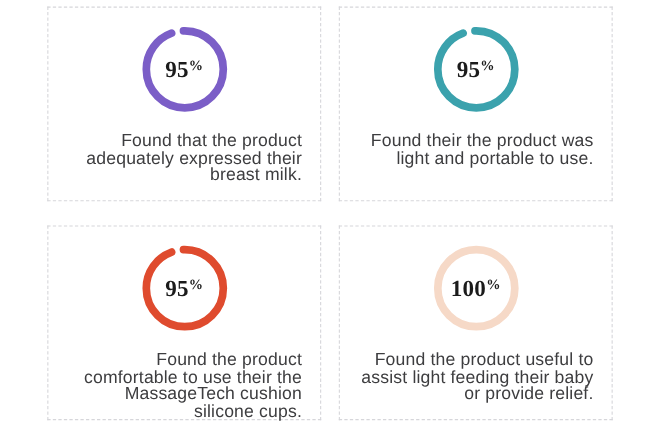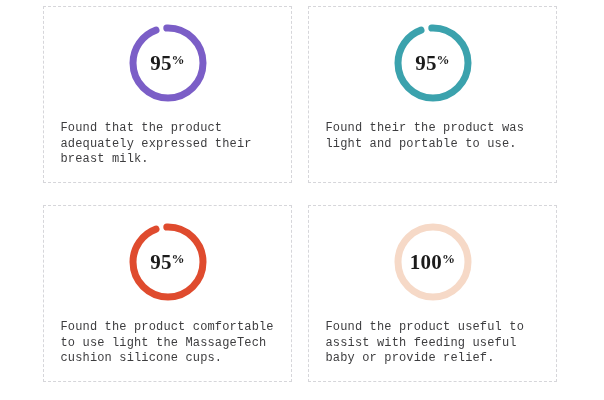--- a/index.html
+++ b/index.html
@@ -70,23 +70,23 @@
     vertical-align: super;
     position: relative;
     top: -4px;
     left: 0px;
     font-weight: bold;
   }
 
   .caption {
     margin-top: 15px;
     width: 214px;
-    text-align: left;
-    font-family: Liberation Mono, monospace;
-    font-size: 12px;
+    text-align: right;
+    font-family: Liberation Sans, sans-serif;
+    font-size: 16px;
     line-height: 15.5px;
     color: #3d3d3f;
     letter-spacing: 0.15px;
   }
 </style>
 </head>
 <body>
 
 <div id="stats-grid">
     <div class="stat-card">
@@ -116,27 +116,27 @@
     <div class="stat-card">
       <div class="gauge">
         <svg viewBox="0 0 86 86">
           <circle cx="43" cy="43" r="35" fill="none" stroke="#df4b2e" stroke-width="7" stroke-linecap="round" stroke-dasharray="208.91591146372122 10.995574287564295" stroke-dashoffset="56.47787143782138"></circle>
         </svg>
         <div class="gauge-value">
           <span>95</span>
           <span class="pct">%</span>
         </div>
       </div>
-      <div class="caption">Found the product comfortable to use light the MassageTech cushion silicone cups.</div>
+      <div class="caption">Found the product comfortable to use their the MassageTech cushion silicone cups.</div>
     </div>
     <div class="stat-card">
       <div class="gauge">
         <svg viewBox="0 0 86 86">
           <circle cx="43" cy="43" r="35" fill="none" stroke="#f6d9c7" stroke-width="7" stroke-linecap="round"></circle>
         </svg>
         <div class="gauge-value">
           <span>100</span>
           <span class="pct">%</span>
         </div>
       </div>
-      <div class="caption">Found the product useful to assist with feeding useful baby or provide relief.</div>
+      <div class="caption">Found the product useful to assist light feeding their baby or provide relief.</div>
     </div>
   </div>
 
 </body></html>

